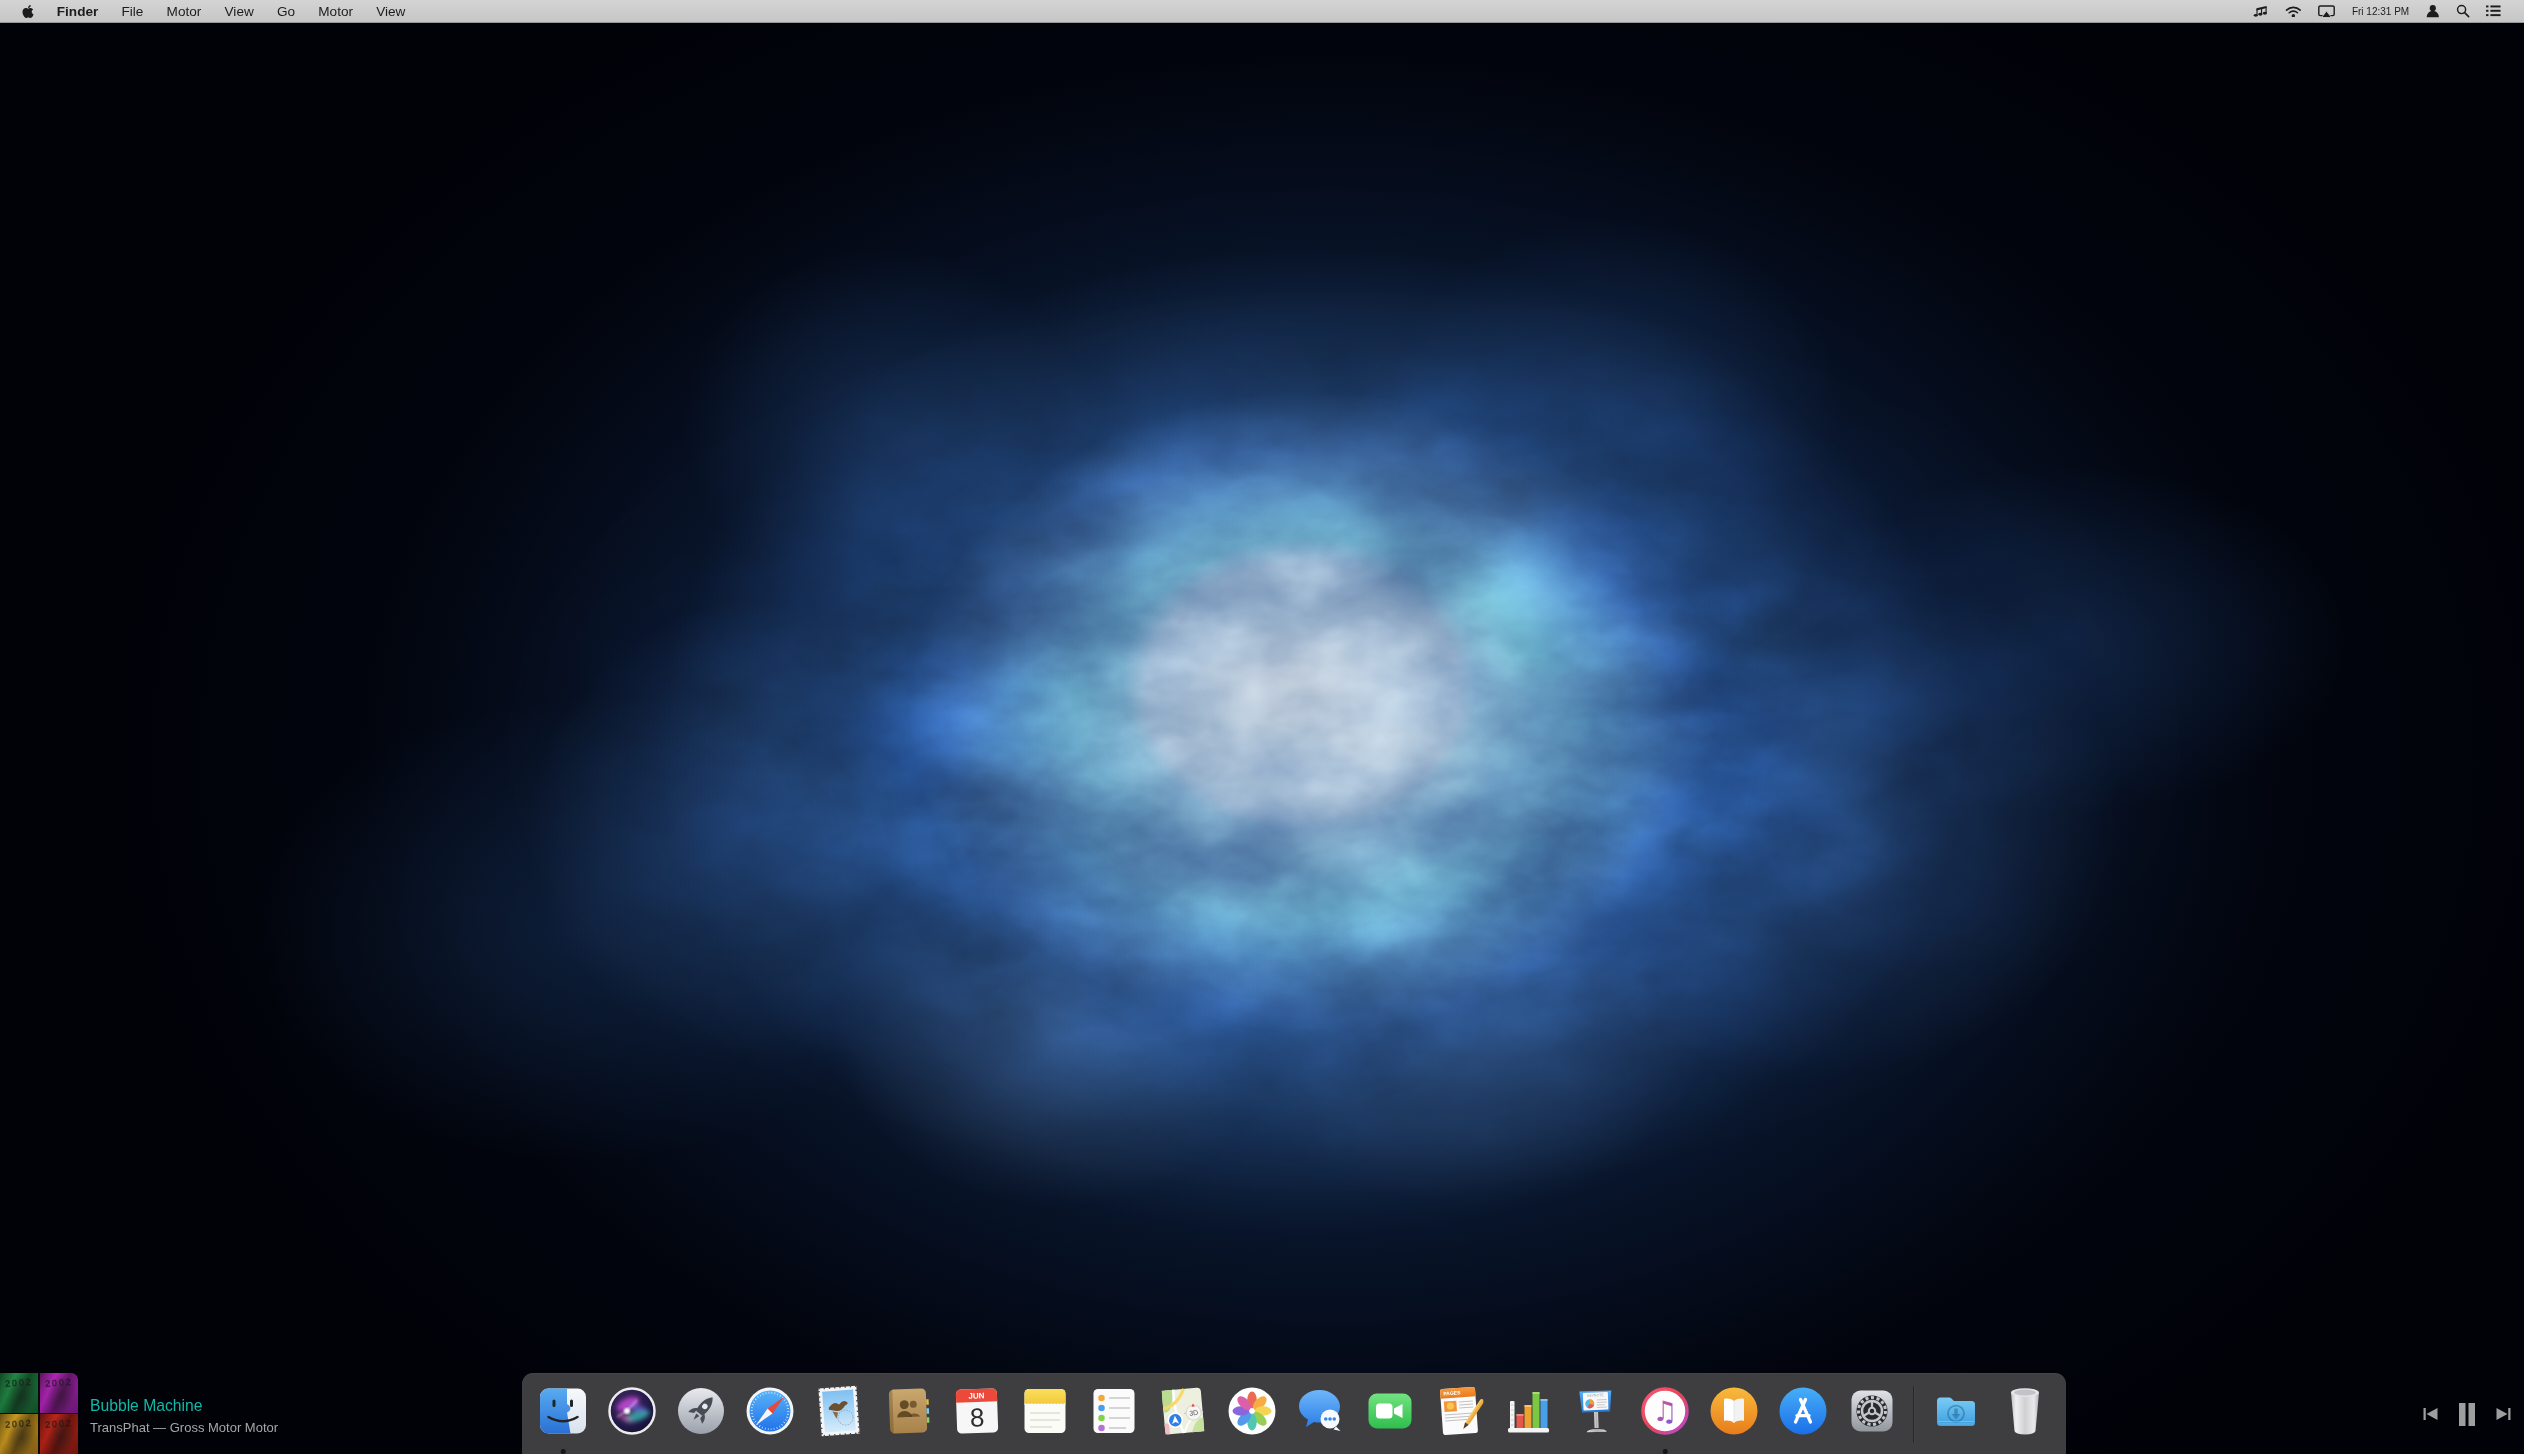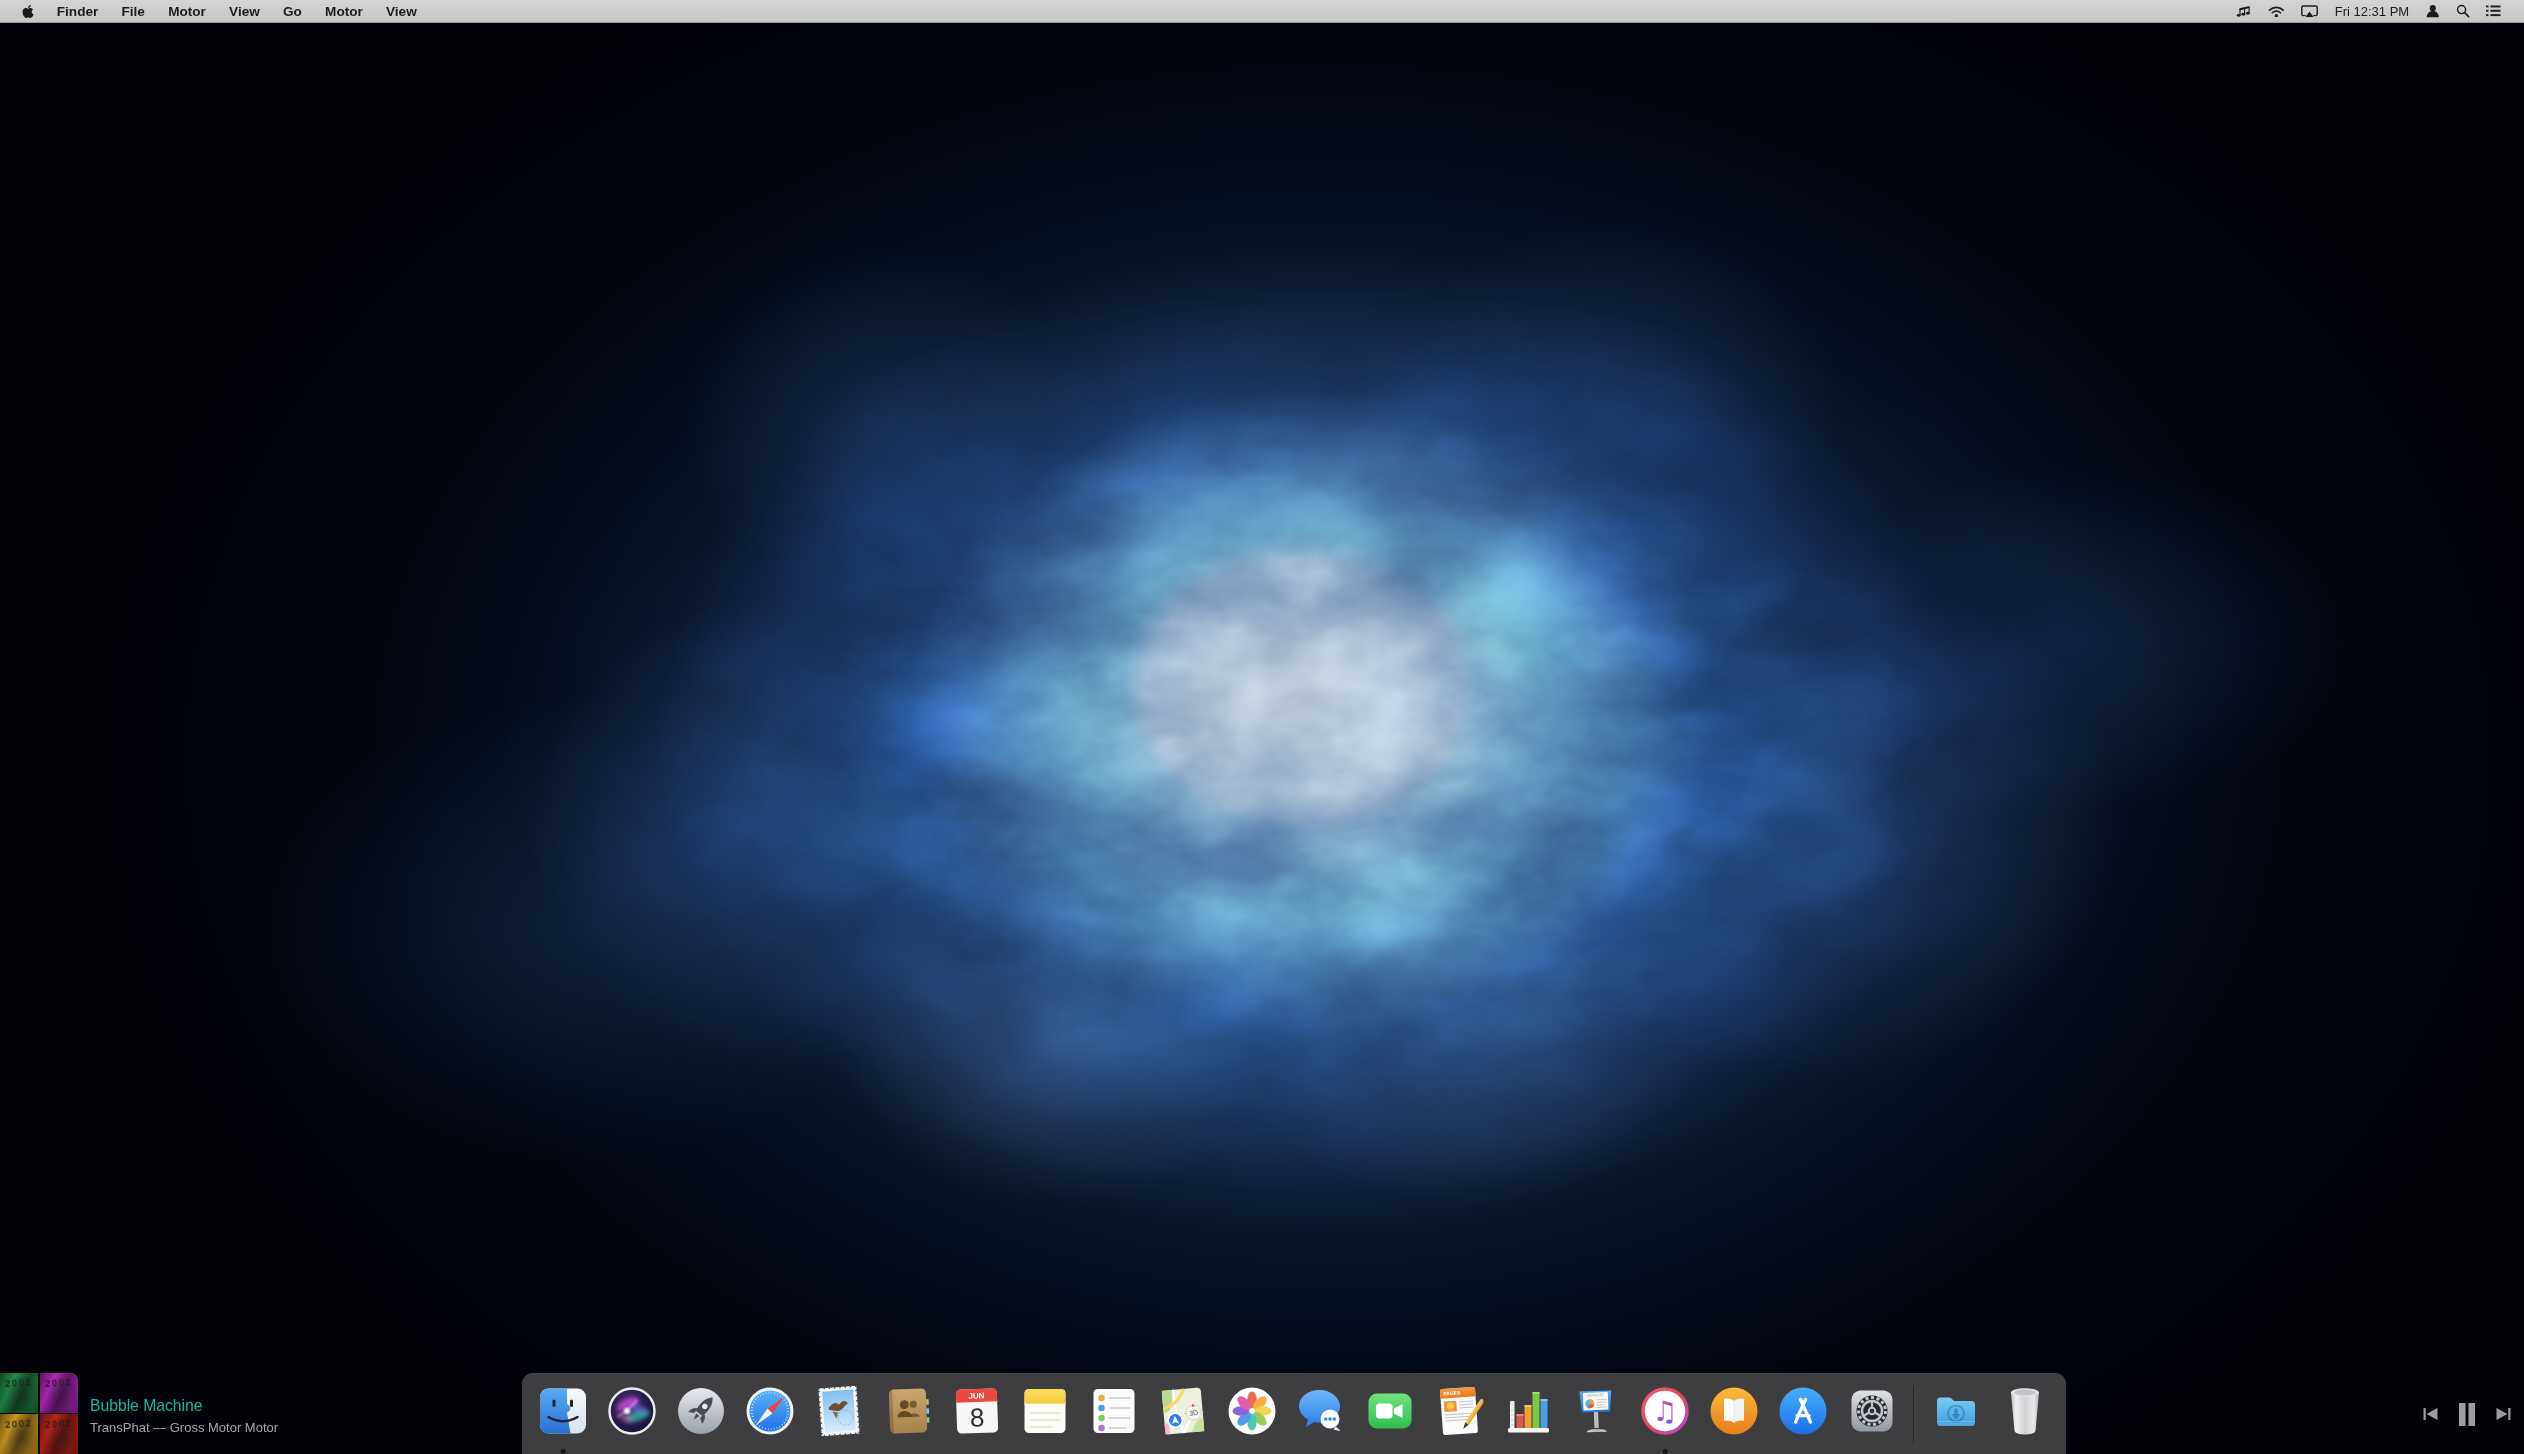--- a/index.html
+++ b/index.html
@@ -29,25 +29,25 @@
   .wp-noise  { mix-blend-mode: overlay;  opacity: 0.85; }
   .wp-noise2 { mix-blend-mode: multiply; opacity: 0.45; }
 
   
   .menubar { position: absolute; top: 0; left: 0; right: 0; height: 23px;
     background: linear-gradient(#d4d4d4, #c6c6c6);
     border-bottom: 0.5px solid rgba(0,0,0,0.28);
     display: flex; justify-content: space-between; align-items: center;
     font-size: 13.6px; color: #1c1c1e; z-index: 50; }
   .mb-left { display: flex; align-items: center; height: 100%; padding-left: 10px; }
-  .mb-item { padding: 0 11.6px; display: flex; align-items: center; height: 100%; cursor: default; font-weight: bold; }
+  .mb-item { padding: 0 11.6px; display: flex; align-items: center; height: 100%; cursor: default; }
   .mb-item.app-name { font-weight: bold; }
   .mb-right { display: flex; align-items: center; height: 100%; gap: 16.7px; padding-right: 23px; }
   .mb-right .st { display: flex; align-items: center; }
-  .mb-clock { font-size: 13px; white-space: nowrap; text-align: center; }
+  .mb-clock { font-size: 10px; white-space: nowrap; text-align: center; }
 
   
   .dock { position: absolute; left: 522px; bottom: 0; width: 1544px; height: 81px;
     background: rgba(66,66,68,0.94); border-radius: 11px 11px 0 0;
     box-shadow: inset 0 0.5px 0 rgba(255,255,255,0.08);
     display: flex; justify-content: center; align-items: flex-start;
     padding: 13px 7px 0; z-index: 40; }
   .dock-item { width: 69px; height: 66px; position: relative;
     display: flex; justify-content: center; align-items: flex-start; }
   .dock-item svg.ic { width: 50px; height: 50px; }

